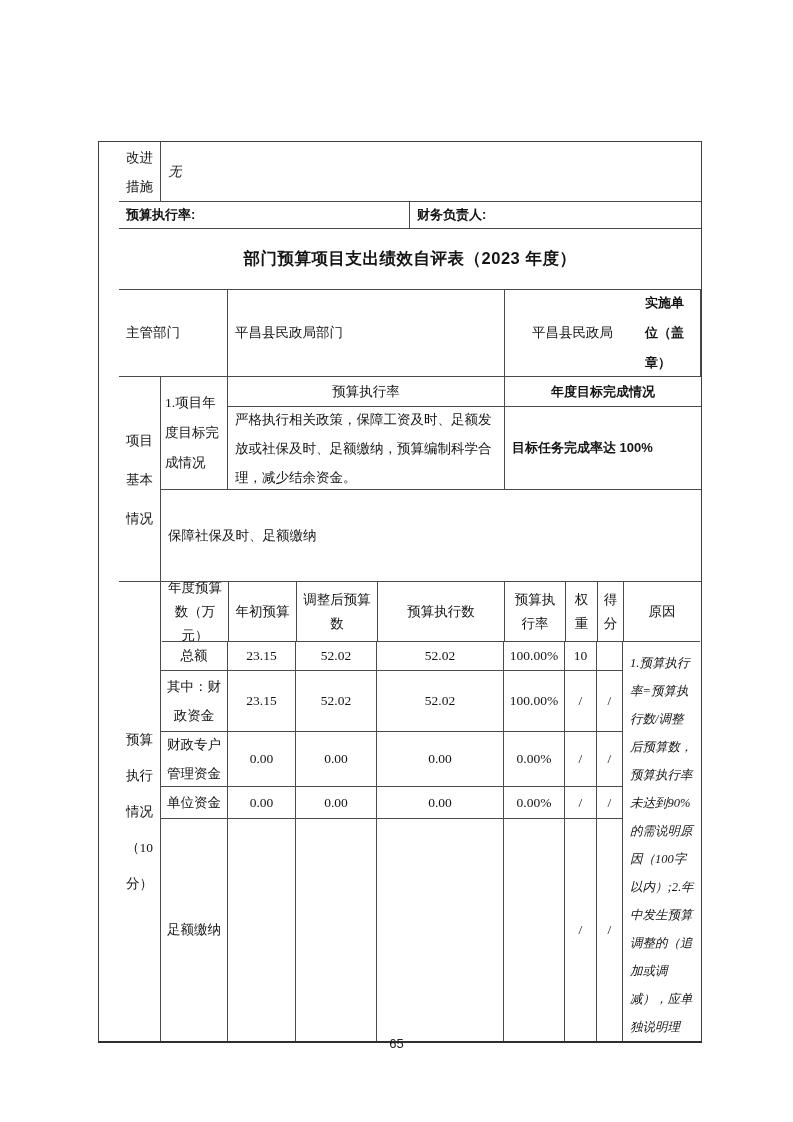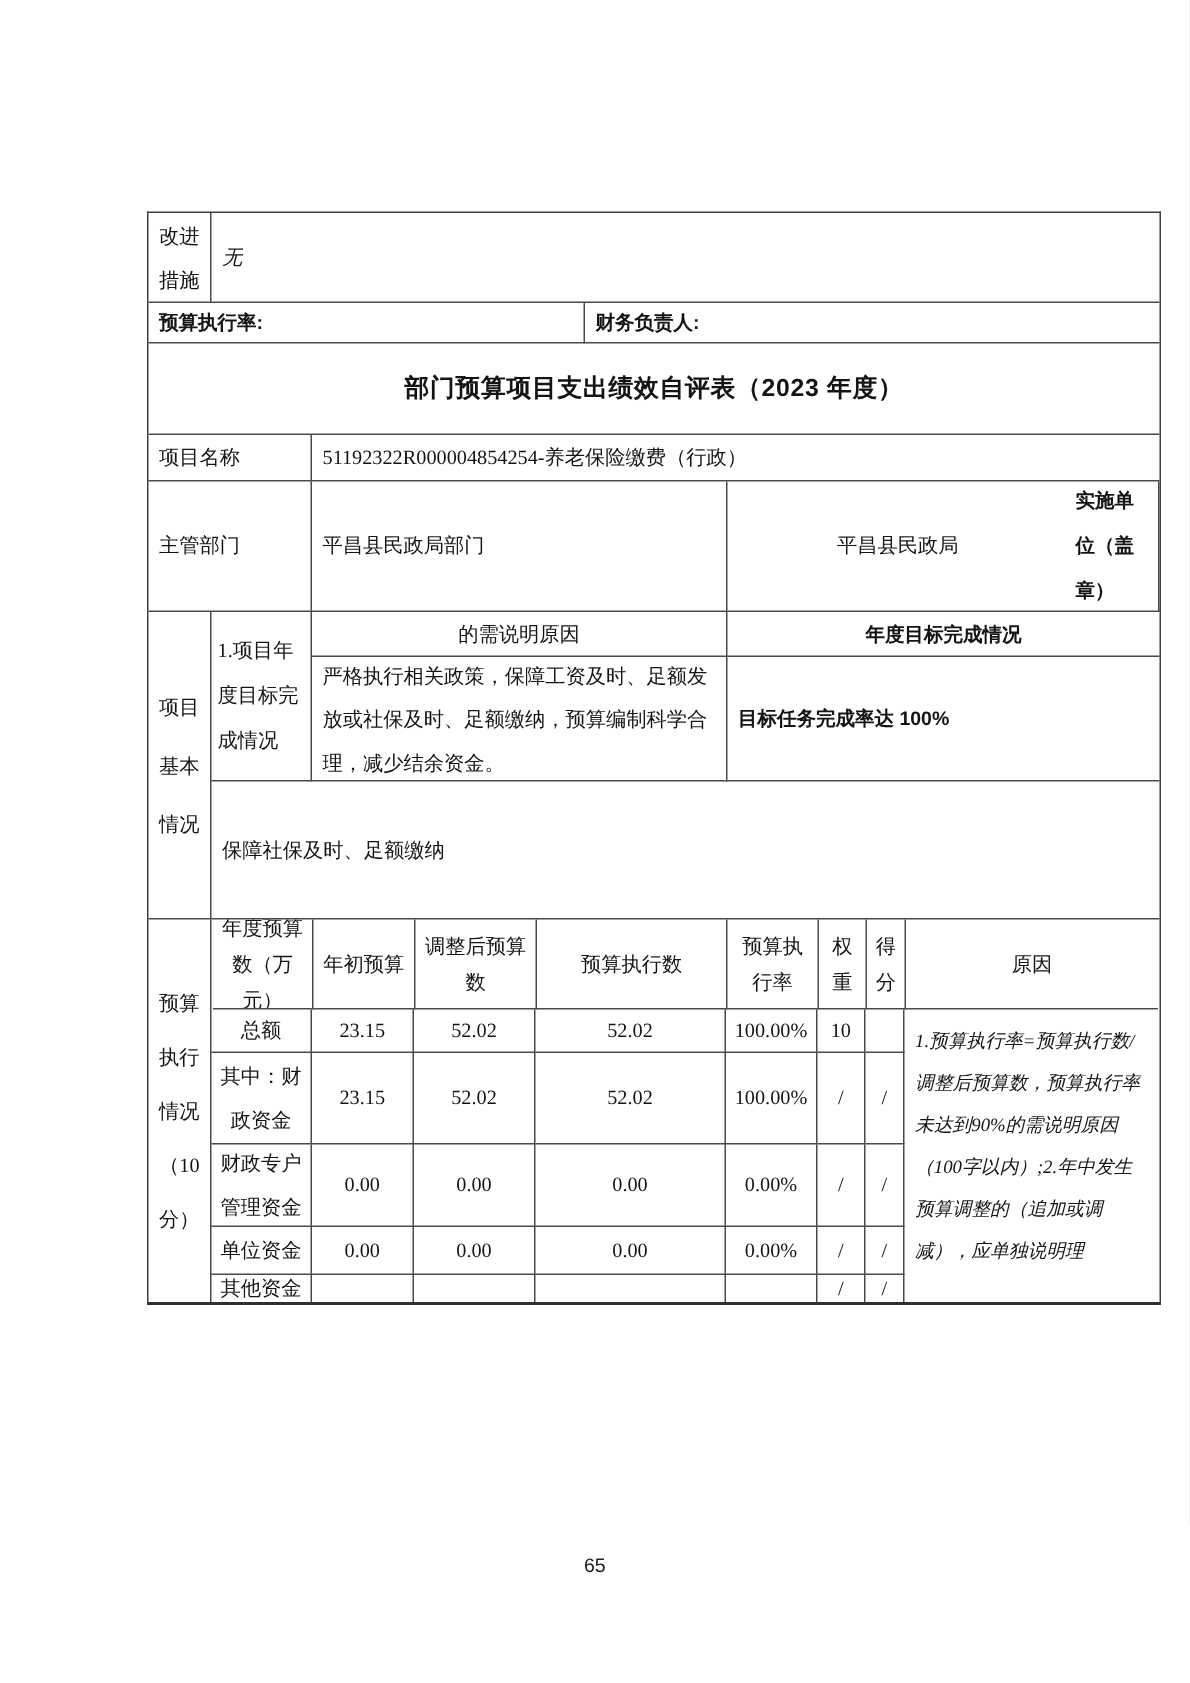--- a/index.html
+++ b/index.html
@@ -2,24 +2,24 @@
 <html><head>
 <meta charset="utf-8">
 <style>
   html,body { margin:0; padding:0; background:#e8e8e8; }
   .page {
     position:relative; width:793px; height:1122px; background:#ffffff;
     font-family:"Liberation Serif","DejaVu Serif",serif; color:#141414;
     font-size:13.5px; overflow:hidden; margin:0 auto;
   }
   .tbl {
-    position:absolute; left:98px; top:141px; width:676px;
+    position:absolute; left:98px; top:141px; width:604px;
     box-sizing:border-box;
     border:1px solid #3f3f3f; border-bottom:2px solid #2f2f2f;
-    display:flex; flex-direction:column;
+    display:flex; flex-direction:column;padding-left:20px;
   }
   .r { display:flex; align-items:stretch; flex:none; }
   .col { display:flex; flex-direction:column; }
   .c {
     box-sizing:border-box; flex:none;
     border-right:1px solid #4a4a4a; border-bottom:1px solid #4a4a4a;
     display:flex; align-items:center; justify-content:center;
     text-align:center; padding:0 3px; overflow:hidden;
   }
   .grow { flex:1 1 auto; }
@@ -59,44 +59,40 @@
 
     <div class="r" style="height:27px">
       <div class="c left bold" style="width:291px">预算执行率:</div>
       <div class="c left bold grow last">财务负责人:</div>
     </div>
 
     <div class="r" style="height:61px">
       <div class="c title-cell grow last">部门预算项目支出绩效自评表（2023 年度）</div>
     </div>
 
-    <div class="r" style="height:31px">
-      <div class="c left" style="width:109px">项目名称</div>
-      <div class="c left grow last">51192322R000004854254-养老保险缴费（行政）</div>
-    </div>
 
     <div class="r" style="height:87px">
       <div class="c left" style="width:109px">主管部门</div>
       <div class="c left" style="width:277px">平昌县民政局部门</div>
       <div class="c grow last">平昌县民政局</div>
       <div class="c left bold pre" style="width:61px;line-height:30px;padding:0 5px">实施单
 位（盖
 章）</div>
     </div>
 
     <div class="r">
       <div class="c pre" style="width:42px;line-height:39px">项目
 基本
 情况</div>
       <div class="col grow">
         <div class="r">
           <div class="c left" style="width:67px;line-height:30px;padding:0 4px">1.项目年度目标完成情况</div>
           <div class="col grow">
             <div class="r" style="height:30px">
-              <div class="c" style="width:277px">的需说明原因</div>
+              <div class="c" style="width:277px">预算执行率</div>
               <div class="c bold grow last">年度目标完成情况</div>
             </div>
             <div class="r" style="height:83px">
               <div class="c left body27" style="width:277px">严格执行相关政策，保障工资及时、足额发放或社保及时、足额缴纳，预算编制科学合理，减少结余资金。</div>
               <div class="c left bold grow last">目标任务完成率达 100%</div>
             </div>
           </div>
         </div>
         <div class="r" style="height:92px">
           <div class="c left grow last">保障社保及时、足额缴纳</div>
@@ -158,21 +154,21 @@
             <div class="r" style="height:32px">
               <div class="c" style="width:67px">单位资金</div>
               <div class="c" style="width:68px">0.00</div>
               <div class="c" style="width:81px">0.00</div>
               <div class="c" style="width:127px">0.00</div>
               <div class="c" style="width:61px">0.00%</div>
               <div class="c" style="width:32px">/</div>
               <div class="c" style="width:26px">/</div>
             </div>
             <div class="r grow">
-              <div class="c noB" style="width:67px">其他资金</div>
+              <div class="c noB" style="width:67px">足额缴纳</div>
               <div class="c noB" style="width:68px"></div>
               <div class="c noB" style="width:81px"></div>
               <div class="c noB" style="width:127px"></div>
               <div class="c noB" style="width:61px"></div>
               <div class="c noB" style="width:32px">/</div>
               <div class="c noB" style="width:26px">/</div>
             </div>
           </div>
           <div class="c reason ital grow last noB">1.预算执行率=预算执行数/调整后预算数，预算执行率未达到90%的需说明原因（100字以内）;2.年中发生预算调整的（追加或调减），应单独说明理</div>
         </div>

